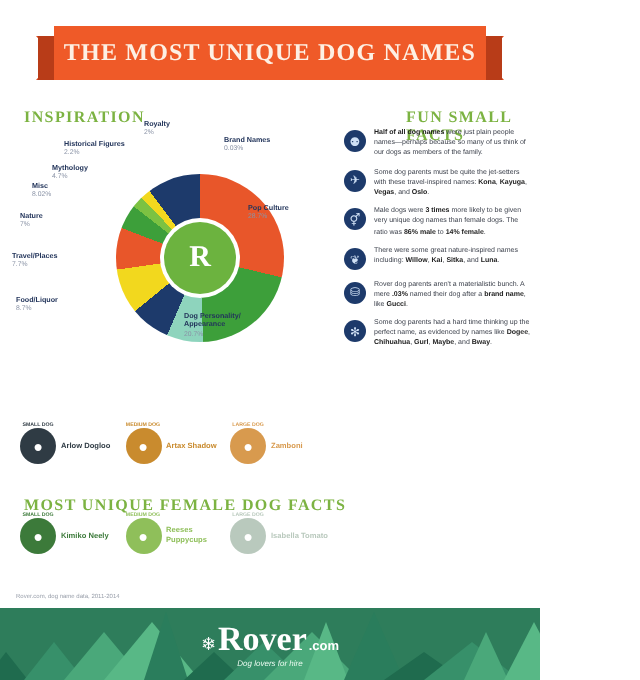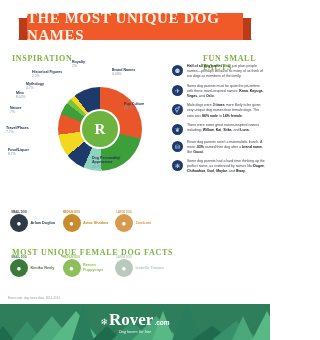--- a/index.html
+++ b/index.html
@@ -11,21 +11,21 @@
   }
   .page{position:relative;width:270px;height:340px;background:#fff;overflow:hidden;}
 
   
   .banner-wrap{position:absolute;left:0;top:6px;width:270px;height:36px;}
   .ribbon-tail{position:absolute;top:12px;width:40px;height:22px;background:#d8491f;}
   .ribbon-tail.l{left:18px;clip-path:polygon(0 0,100% 0,100% 100%,0 100%,10px 50%);}
   .ribbon-tail.r{right:18px;clip-path:polygon(0 0,100% 0,calc(100% - 10px) 50%,100% 100%,0 100%);}
   .ribbon{position:absolute;left:27px;top:7px;width:216px;height:27px;background:#ef5a28;
           display:flex;align-items:center;justify-content:center;}
-  .ribbon span{color:#fdf0e4;font-size:15px;letter-spacing:.6px;
+  .ribbon span{color:#fdf0e4;font-size:12px;letter-spacing:.6px;
                font-family:"Liberation Serif",serif;font-weight:700;}
   .notch{position:absolute;top:12px;width:8px;height:22px;background:#b83c18;}
   .notch.l{left:19px;clip-path:polygon(100% 0,100% 100%,0 100%,0 0);}
   .notch.r{right:19px;}
 
   
   .hdr{font-family:"Liberation Serif",serif;font-weight:700;color:#7cb342;
        font-size:8px;letter-spacing:.7px;position:absolute;}
   #h-inspiration{left:12px;top:54px;}
   #h-funfacts{left:203px;top:54px;}

